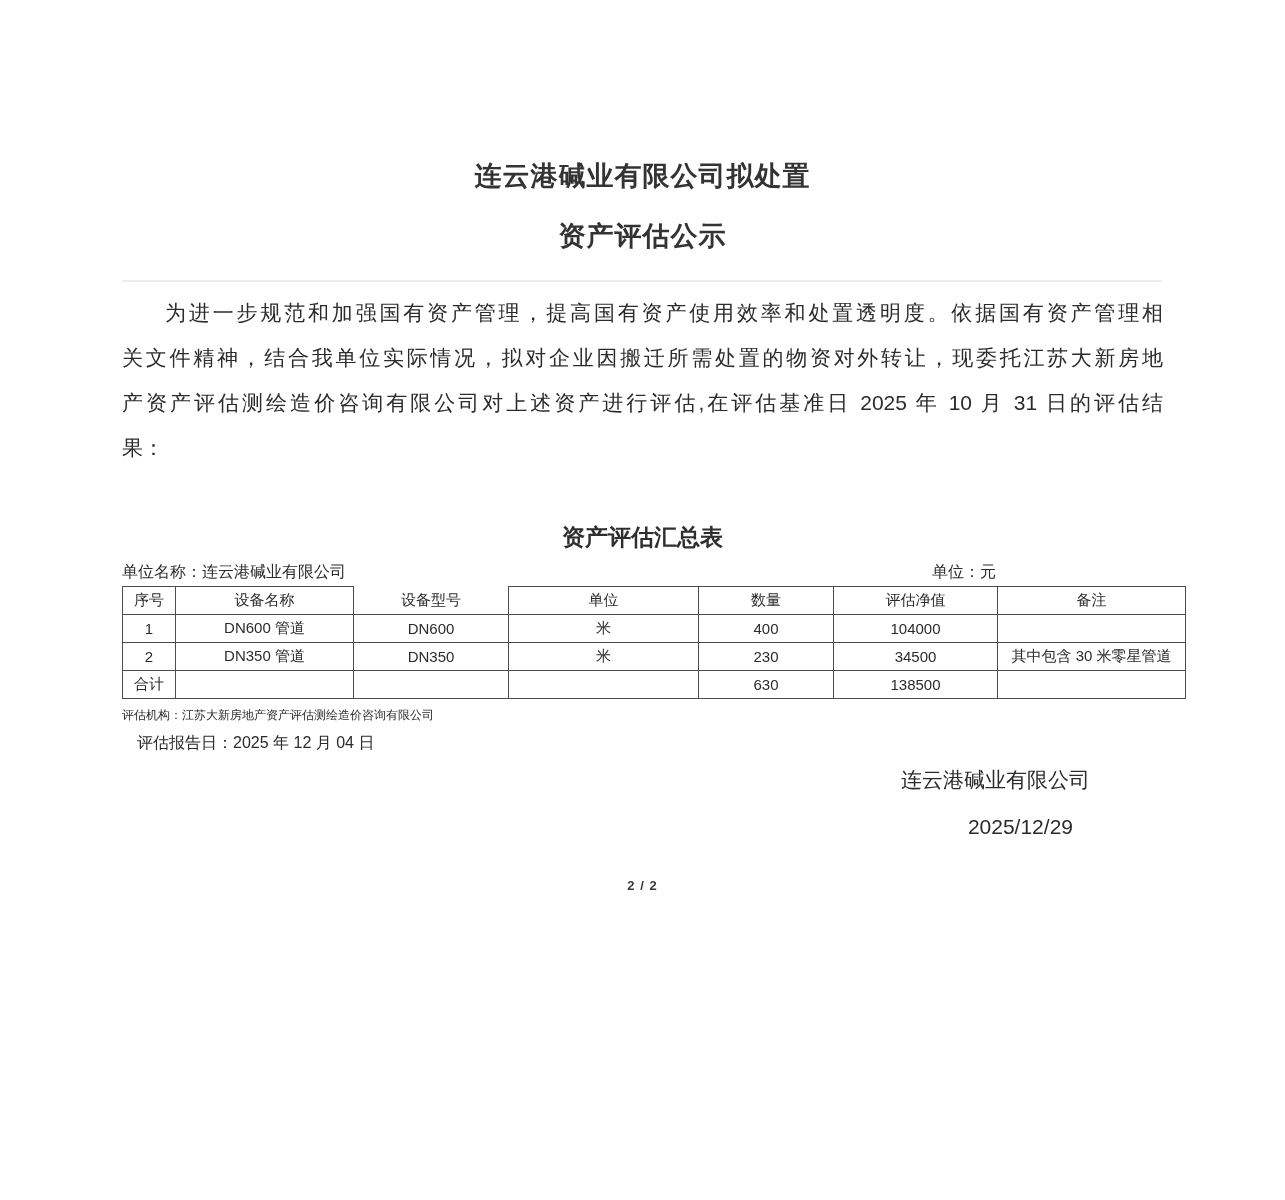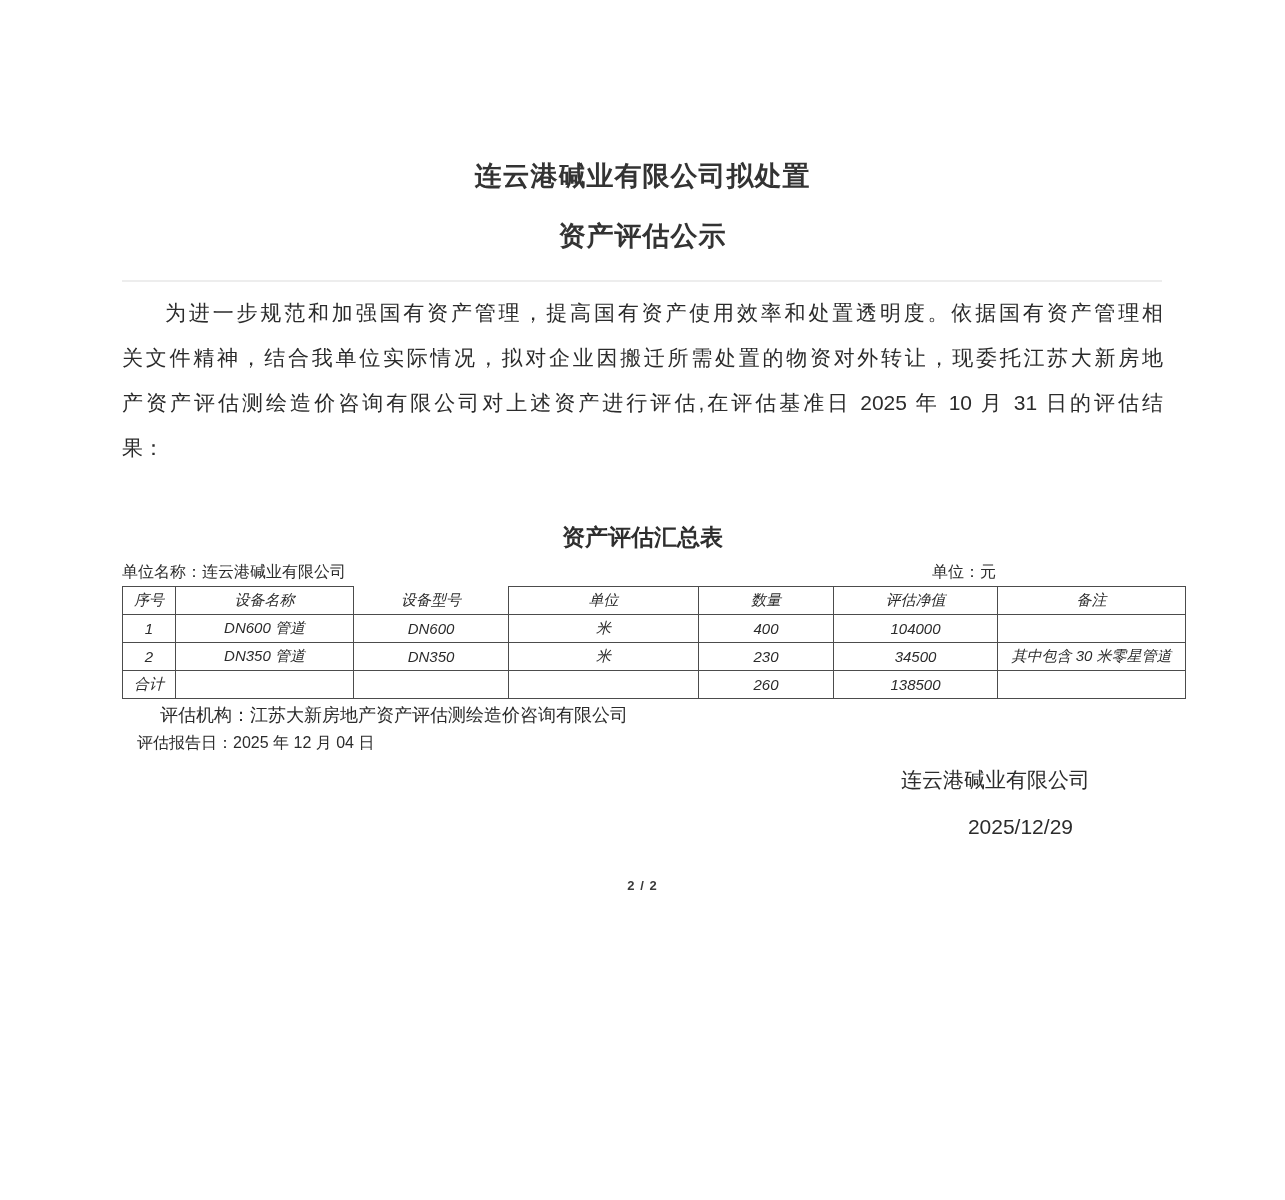--- a/index.html
+++ b/index.html
@@ -88,30 +88,28 @@
     color: #2b2b2b;
   }
   table.assess th, table.assess td {
     border: 1px solid #4c4c4c;
     height: 27px;
     text-align: center;
     font-weight: 400;
     padding: 0 2px;
     overflow: hidden;
     white-space: nowrap;
-    font-style: italic;
   }
   table.assess th.no-top { border-top: none; }
 
   .agency-line {
     margin-top: 4px;
-    font-size: 18px;
+    font-size: 12px;
     color: #2b2b2b;
     line-height: 25px;
-    margin-left: 38px;
   }
   .report-line {
     font-size: 16px;
     color: #2b2b2b;
     line-height: 25px;
     margin-left: 15px;
     margin-top: 2px;
   }
 
   
@@ -209,21 +207,21 @@
             <td>米</td>
             <td>230</td>
             <td>34500</td>
             <td>其中包含 30 米零星管道</td>
           </tr>
           <tr>
             <td>合计</td>
             <td></td>
             <td></td>
             <td></td>
-            <td>260</td>
+            <td>630</td>
             <td>138500</td>
             <td></td>
           </tr>
         </tbody>
     </table>
 
     <div class="agency-line">评估机构：江苏大新房地产资产评估测绘造价咨询有限公司</div>
     <div class="report-line">评估报告日：2025 年 12 月 04 日</div>
 
 

